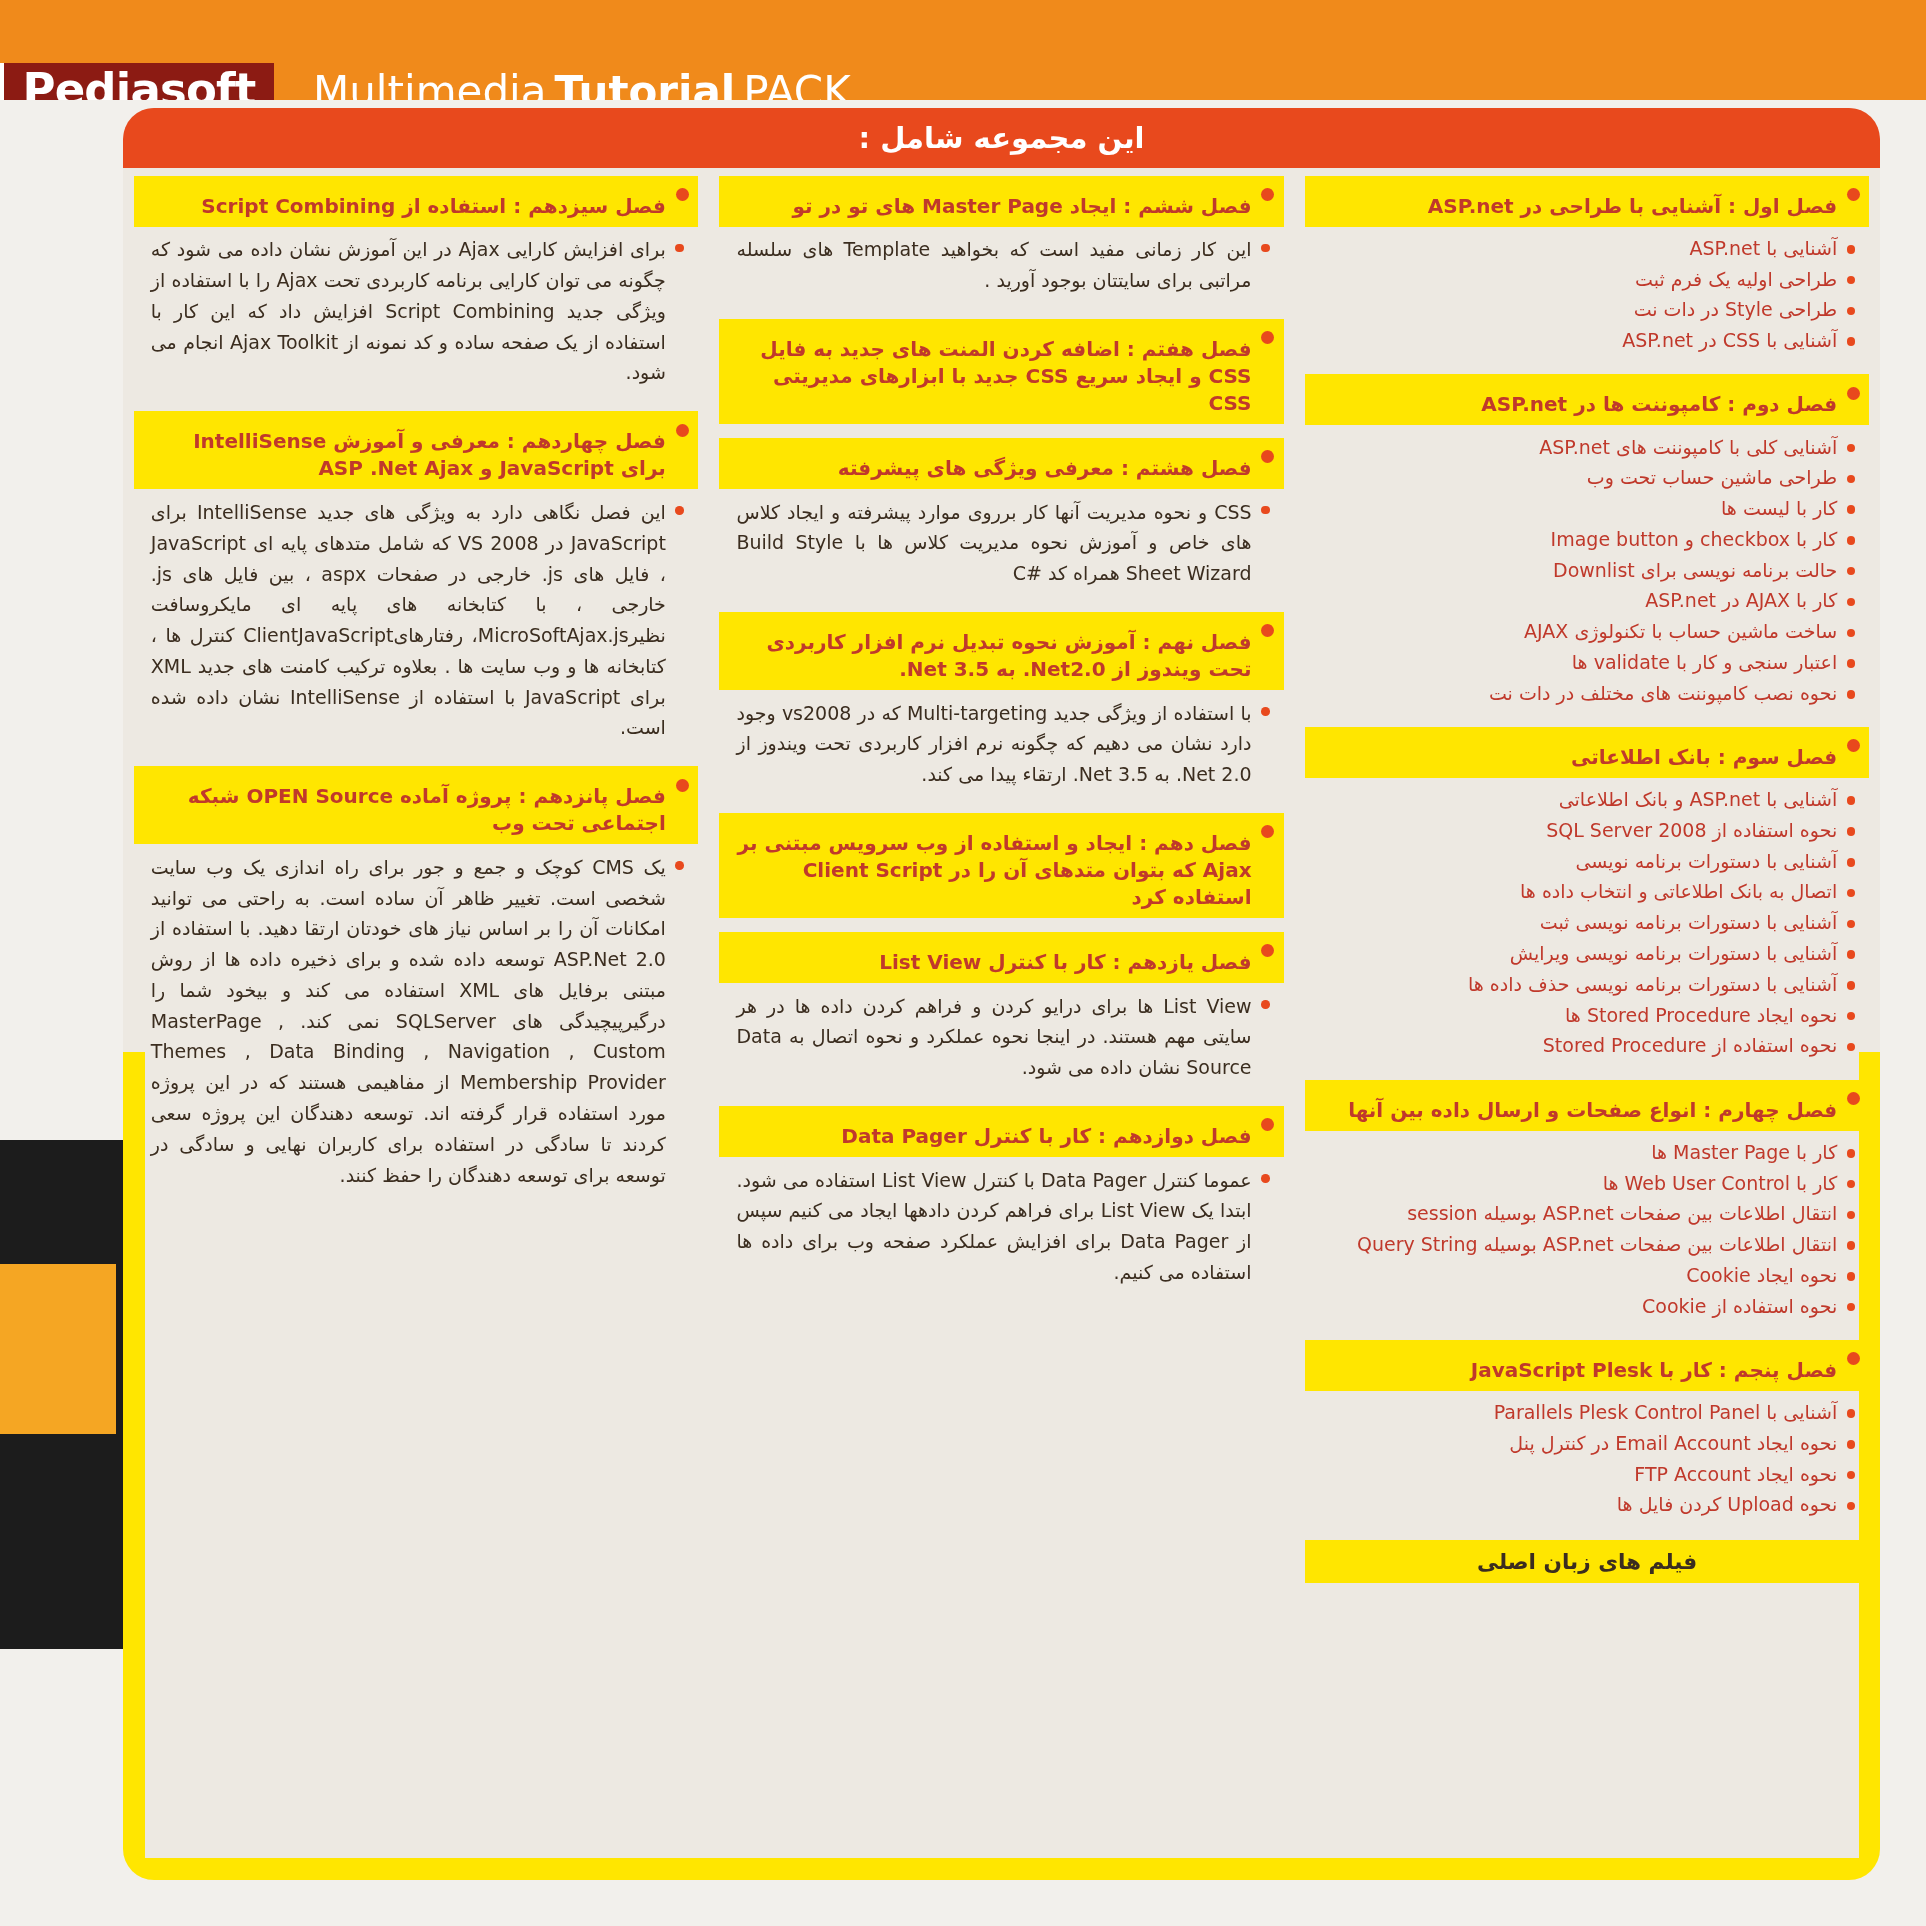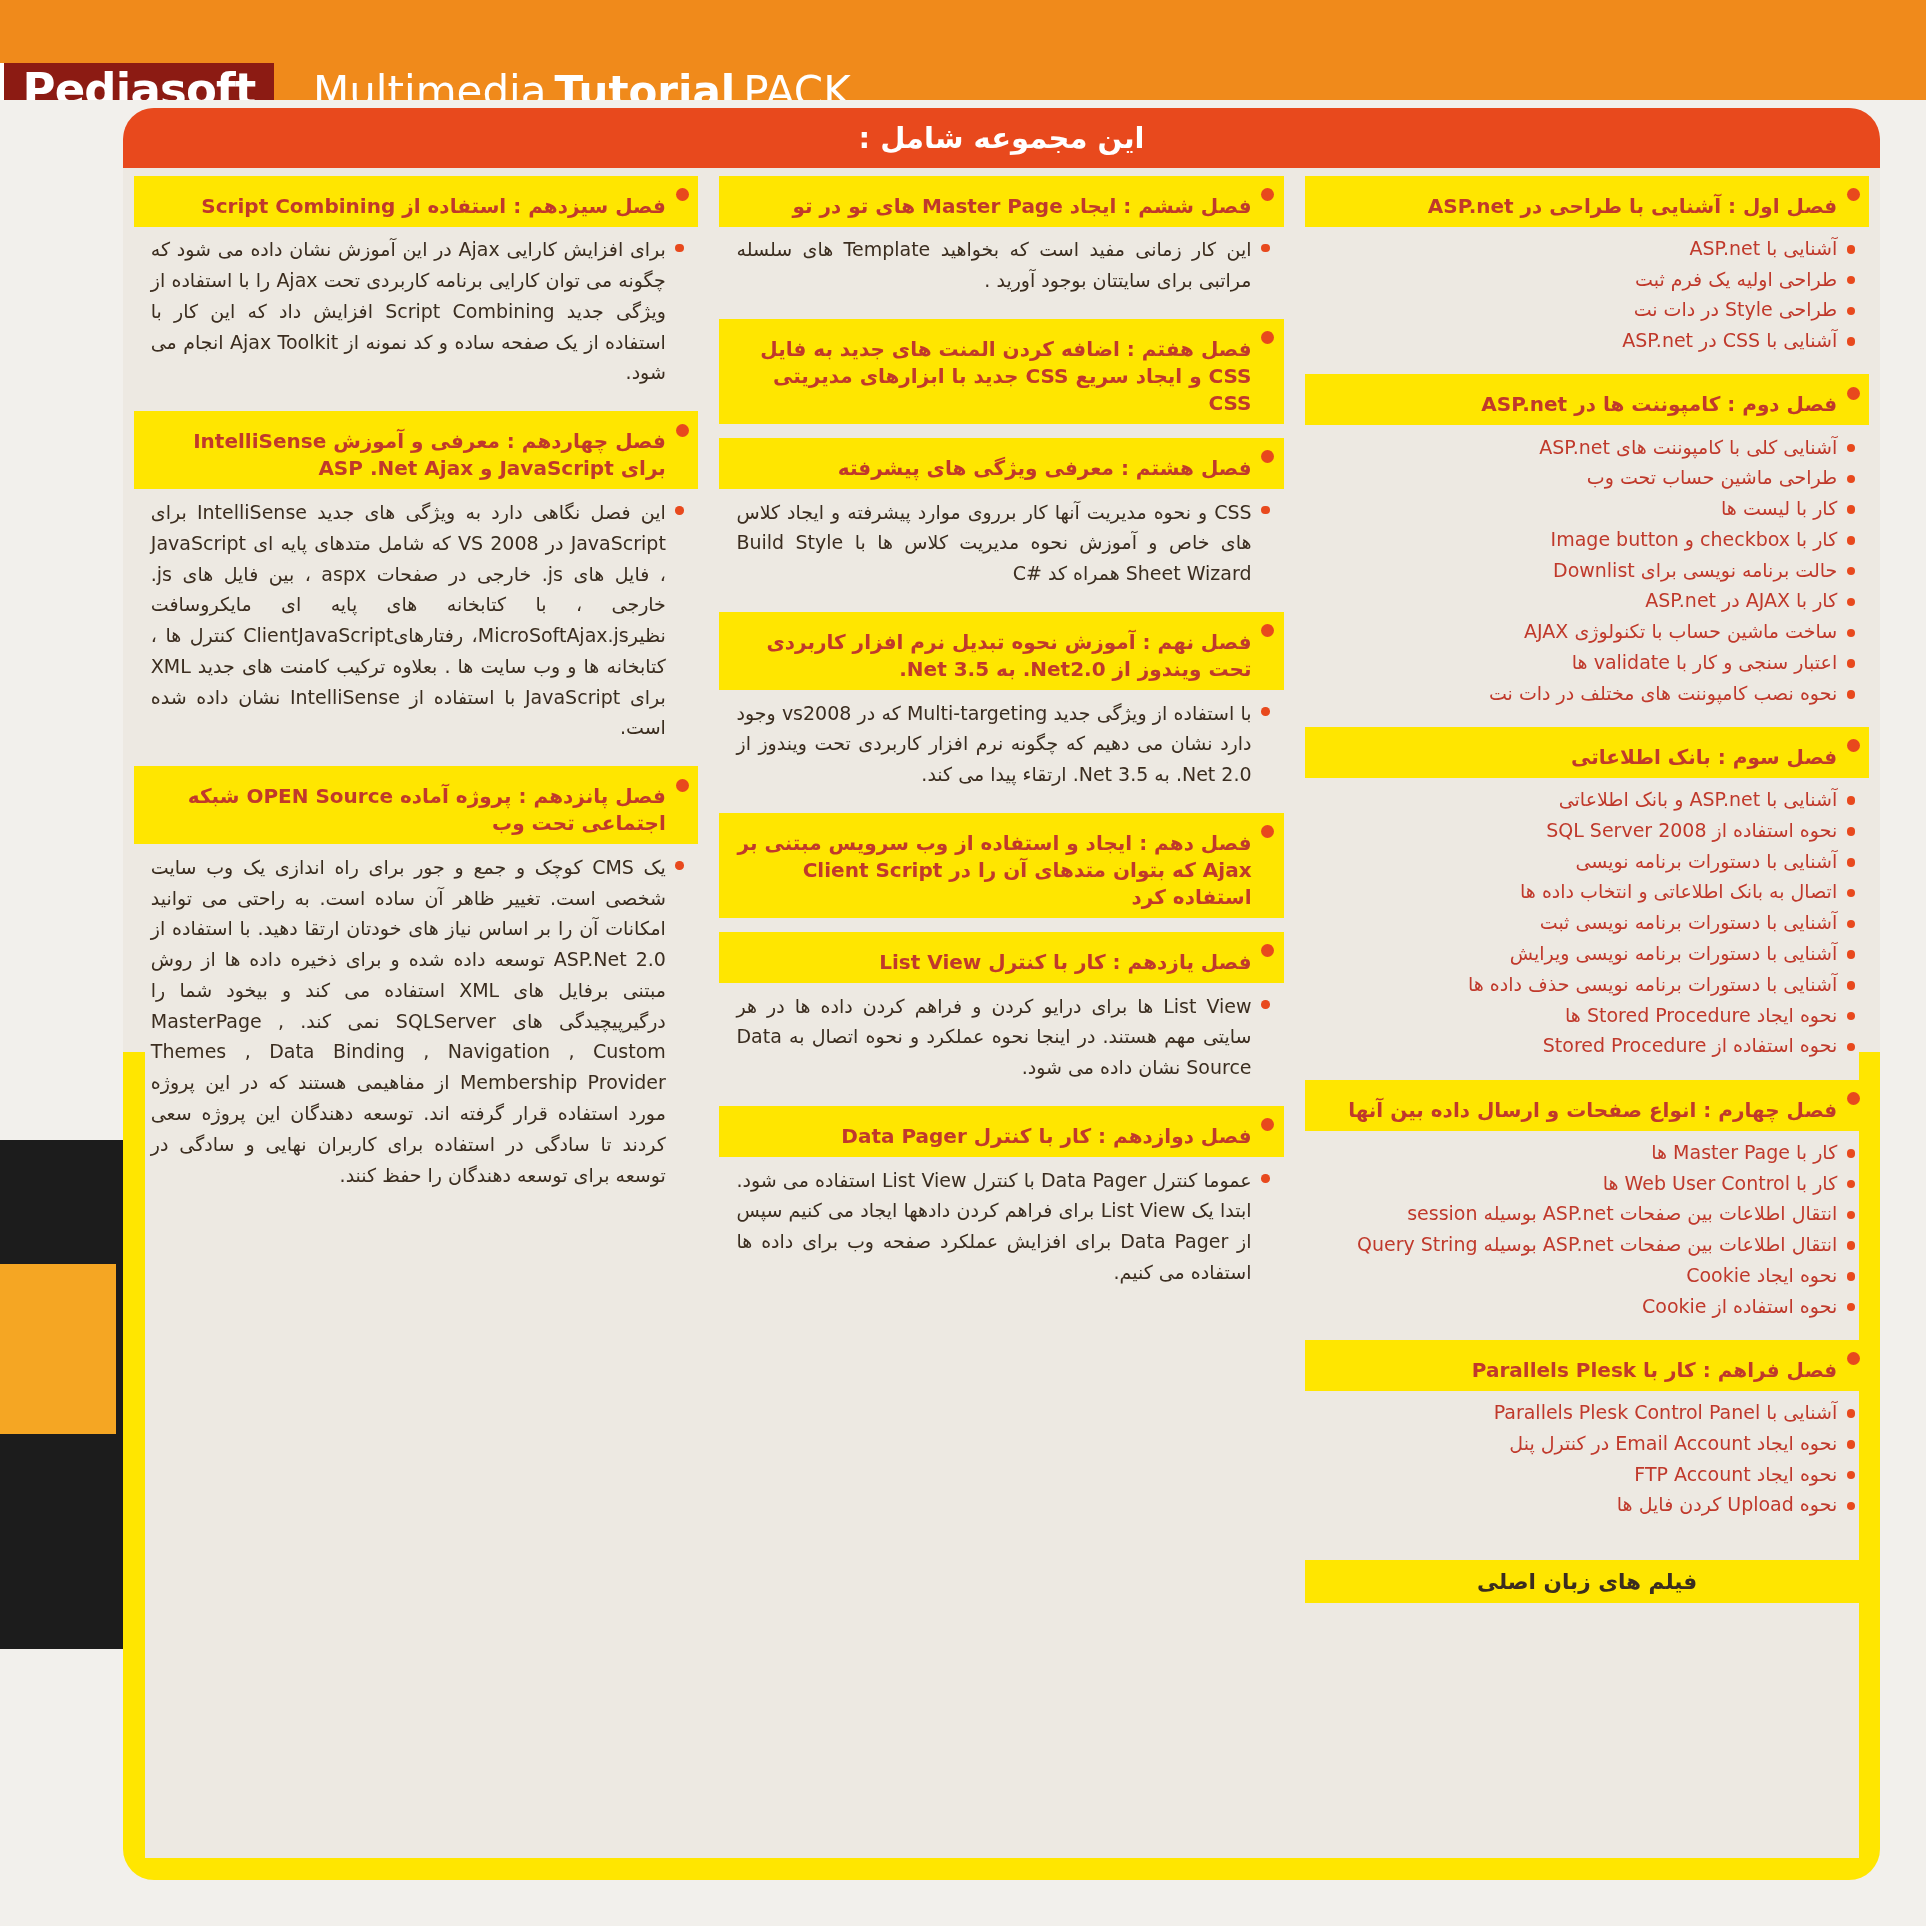--- a/index.html
+++ b/index.html
@@ -93,21 +93,21 @@
   .para{
     position:relative;color:#3b2d1f;font-size:19px;line-height:1.62;
     padding:4.6px 32px 12.3px 17px;text-align:justify;text-align-last:right;
   }
   .para .dot{
     position:absolute;right:14px;top:14px;width:8.5px;height:8.5px;border-radius:50%;
     background:#e8491d;
   }
   .footline{
     background:#ffe600;color:#3b2d1f;font-weight:bold;font-size:21.6px;
-    padding:9.2px 23px;margin-top:21px;text-align:center;
+    padding:9.2px 23px;margin-top:1px;text-align:center;
   }
   .spacer{height:10.8px;}
   .col-inner{padding:7.7px 10.8px 23px 10.8px;}
 </style>
 </head>
 <body>
 
 <div class="header">
   <div class="brandbox">
     <span class="brandtext">Pediasoft</span>
@@ -168,21 +168,21 @@
           <div class="chaptitle"><span class="bullet"></span><span>فصل چهارم : انواع صفحات و ارسال داده بین آنها</span></div>
           <ul class="bullets">
             <li><span class="dot"></span><span>کار با Master Page ها</span></li>
             <li><span class="dot"></span><span>کار با Web User Control ها</span></li>
             <li><span class="dot"></span><span>انتقال اطلاعات بین صفحات ASP.net بوسیله session</span></li>
             <li><span class="dot"></span><span>انتقال اطلاعات بین صفحات ASP.net بوسیله Query String</span></li>
             <li><span class="dot"></span><span>نحوه ایجاد Cookie</span></li>
             <li><span class="dot"></span><span>نحوه استفاده از Cookie</span></li>
           </ul>
           <div class="spacer"></div>
-          <div class="chaptitle"><span class="bullet"></span><span>فصل فراهم : کار با Parallels Plesk</span></div>
+          <div class="chaptitle"><span class="bullet"></span><span>فصل پنجم : کار با JavaScript Plesk</span></div>
           <ul class="bullets">
             <li><span class="dot"></span><span>آشنایی با Parallels Plesk Control Panel</span></li>
             <li><span class="dot"></span><span>نحوه ایجاد Email Account در کنترل پنل</span></li>
             <li><span class="dot"></span><span>نحوه ایجاد FTP Account</span></li>
             <li><span class="dot"></span><span>نحوه Upload کردن فایل ها</span></li>
           </ul>
           <div class="spacer"></div>
           <div class="footline">فیلم های زبان اصلی</div>
         </div>
       </div>

